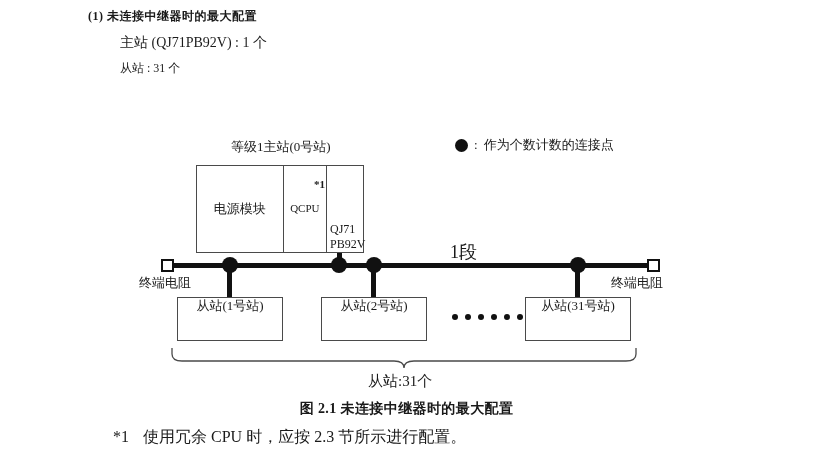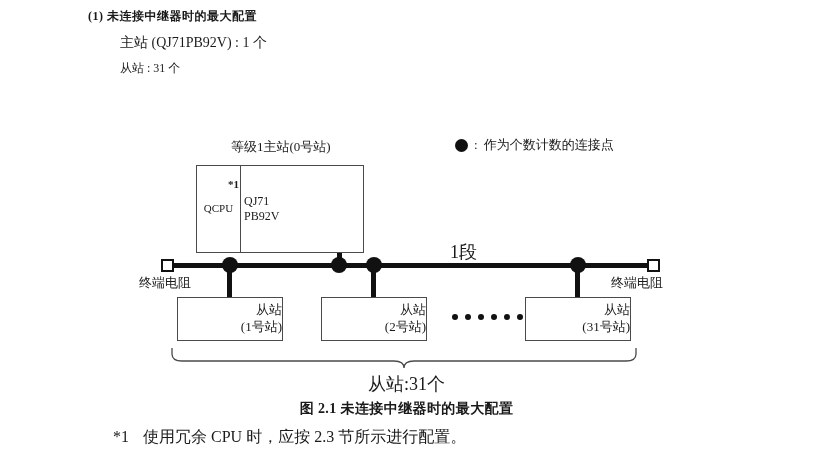--- a/index.html
+++ b/index.html
@@ -69,21 +69,21 @@
   #master-module-rack .slot {
     border-right: 1.4px solid #4a4a4a;
     box-sizing: border-box;
     position: relative;
     display: flex;
     align-items: center;
     justify-content: center;
     font-size: 13px;
     line-height: 1.25;
   }
-  #master-module-rack .slot:last-child { border-right: none; }
+  #master-module-rack .slot:last-child { border-right: none; align-items: flex-end; }
   .slot-power { width: 88px; }
   .slot-cpu   { width: 44px; }
   .slot-net   { width: 36px; justify-content: flex-start !important; padding-left: 3px; }
   .slot-net .net-text { font-size: 12px; white-space: nowrap; }
   .cpu-text { font-size: 11px; }
   .cpu-asterisk {
     position: absolute;
     right: 1px; top: 12px;
     font-size: 11px;
     font-weight: bold;
@@ -121,43 +121,43 @@
   }
 
   
   .slave-box {
     width: 106px; height: 44px;
     border: 1.4px solid #4a4a4a;
     box-sizing: border-box;
     top: 297px;
     background: #ffffff;
     display: flex;
-    flex-direction: column;
-    align-items: flex-end;
+    flex-direction: row;
+    align-items: flex-start;
     justify-content: center;
     font-size: 13px;
     line-height: 1.28;
     text-align: center;
   }
   #ellipsis-dots {
     left: 452px; top: 314px;
     display: flex;
     gap: 7px;
     align-items: center;
   }
   #ellipsis-dots i {
     width: 6px; height: 6px;
     border-radius: 50%;
     background: #111111;
     display: block;
   }
 
   
   #brace-wrap { left: 170px; top: 348px; width: 468px; height: 24px; }
-  #brace-label { left: 368px; top: 372px; font-size: 18px; white-space: nowrap; }
+  #brace-label { left: 368px; top: 372px; font-size: 15px; white-space: nowrap; }
 
   
   #figure-caption {
     left: 0; top: 400px;
     width: 813px;
     text-align: center;
     font-size: 14px;
     font-weight: bold;
     letter-spacing: 0.4px;
   }
@@ -177,20 +177,23 @@
 
 <div class="abs" id="legend">
   <span class="legend-dot"></span>
   <span>:</span>
   <span>作为个数计数的连接点</span>
 </div>
 
 <div class="abs" id="master-caption">等级1主站(0号站)</div>
 
 <div class="abs" id="master-module-rack">
+  <div class="slot slot-power">
+    <span>电源模块</span>
+  </div>
   <div class="slot slot-cpu">
     <span class="cpu-text">QCPU</span>
     <span class="cpu-asterisk">*1</span>
   </div>
   <div class="slot slot-net">
     <span class="net-text">
       <span>QJ71</span><br>
       <span>PB92V</span>
     </span>
   </div>

